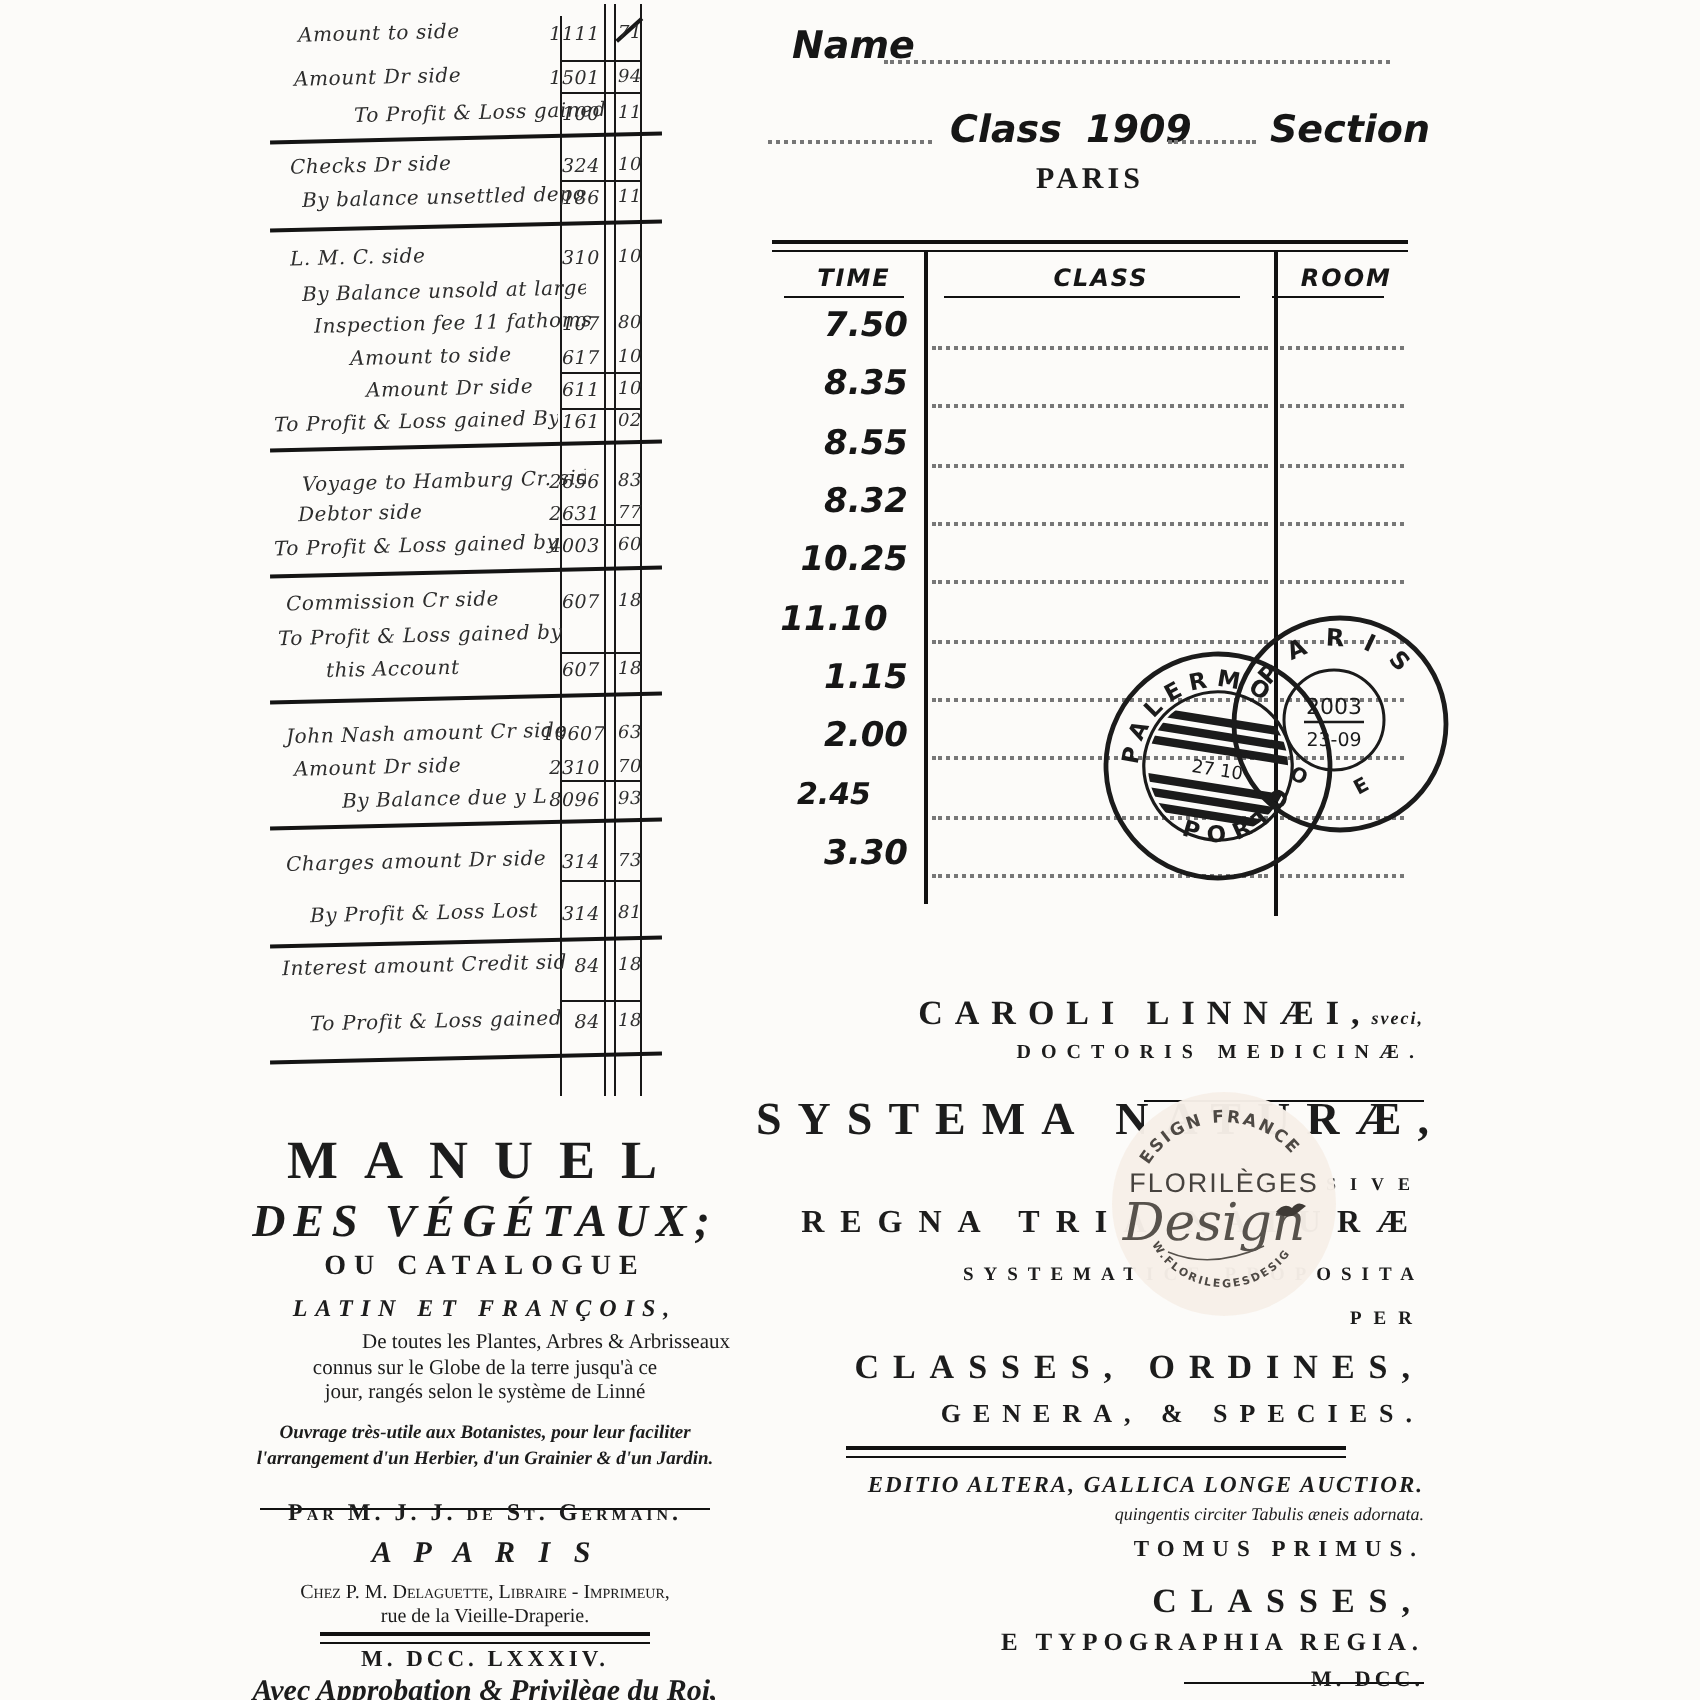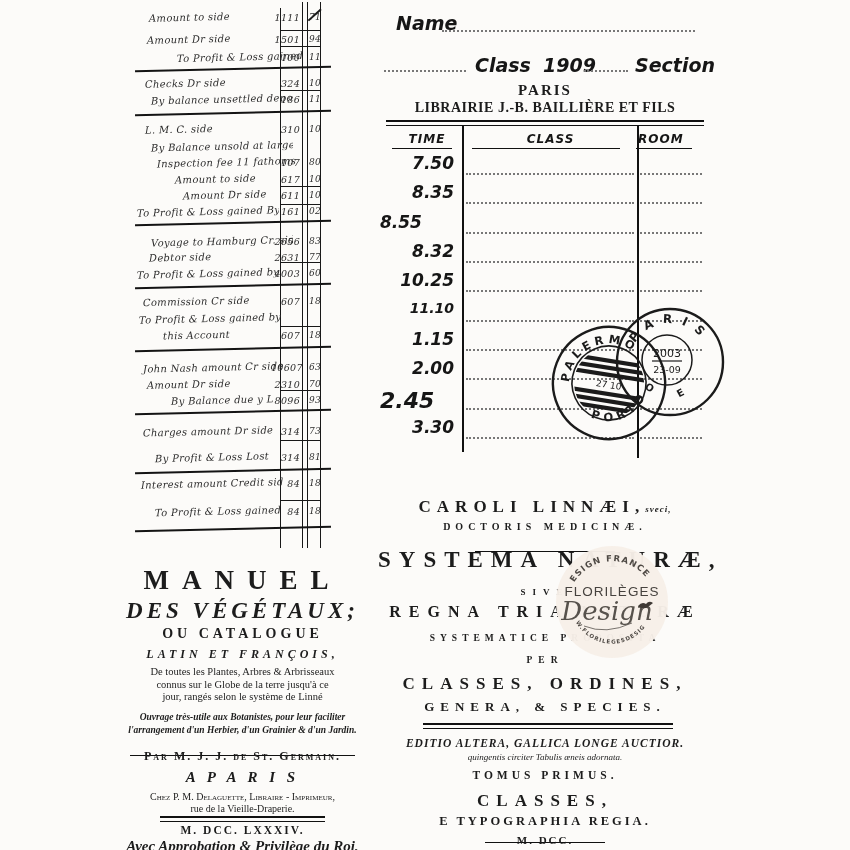--- a/index.html
+++ b/index.html
@@ -20,21 +20,21 @@
   
   .card{position:absolute;left:380px;top:8px;width:330px;height:460px;}
   .hand{font-family:"DejaVu Sans",sans-serif;font-style:italic;font-weight:bold;color:#161616;}
   .dots{position:absolute;height:1px;border-bottom:2px dotted #777;}
   .dblrule{position:absolute;height:3px;border-top:2px solid #111;border-bottom:1px solid #111;}
   .rule{position:absolute;height:1.6px;background:#111;}
   .ctr{text-align:center;}
   .serifbold{font-family:"Liberation Serif",serif;font-weight:bold;}
   
   .linn{position:absolute;left:378px;top:485px;width:334px;}
-  .linn div{position:absolute;width:100%;text-align:center;white-space:nowrap;}
+  .linn div{position:absolute;width:100%;text-align:right;white-space:nowrap;}
   
   .man{position:absolute;left:120px;top:563px;width:245px;}
   .man div{position:absolute;width:100%;text-align:center;white-space:nowrap;}
   .it{font-style:italic;}
   
   .stamps-svg{position:absolute;left:540px;top:295px;}
   .logo-svg{position:absolute;left:554px;top:544px;}
 </style>
 </head>
 <body>
@@ -96,67 +96,66 @@
   <span class="abs hand" style="left:16px;top:4px;font-size:19px;">Name</span>
   <span class="dots" style="left:62px;top:21px;width:253px;"></span>
 
   <span class="dots" style="left:4px;top:61px;width:82px;"></span>
   <span class="abs hand" style="left:95px;top:46px;font-size:19px;">Class</span>
   <span class="abs hand" style="left:163px;top:46px;font-size:19px;">1909</span>
   <span class="dots" style="left:204px;top:61px;width:44px;"></span>
   <span class="abs hand" style="left:255px;top:46px;font-size:19px;">Section</span>
 
   <div class="abs serifbold ctr" style="left:0;top:74px;width:330px;font-size:15px;letter-spacing:2px;">PARIS</div>
-  <div class="abs serifbold ctr" style="left:0;top:92px;width:330px;font-size:14px;letter-spacing:0.5px;">LIBRAIRIE J.-B. BAILLIÈRE ET FILS</div>
 
   <div class="dblrule" style="left:6px;top:112px;width:318px;"></div>
 
   <span class="abs hand" style="left:18px;top:124px;width:58px;font-size:12px;letter-spacing:1px;text-align:center;">TIME</span>
   <span class="abs hand" style="left:88px;top:124px;width:165px;font-size:12px;letter-spacing:1px;text-align:center;">CLASS</span>
-  <span class="abs hand" style="left:258px;top:124px;width:58px;font-size:12px;letter-spacing:1px;text-align:left;">ROOM</span>
+  <span class="abs hand" style="left:258px;top:124px;width:58px;font-size:12px;letter-spacing:1px;text-align:right;">ROOM</span>
   <div class="rule" style="left:12px;top:140px;width:60px;height:1.4px;"></div>
   <div class="rule" style="left:92px;top:140px;width:148px;height:1.4px;"></div>
   <div class="rule" style="left:256px;top:140px;width:56px;height:1.4px;"></div>
 
   <div class="abs" style="left:82px;top:118px;width:1.6px;height:326px;background:#111;"></div>
   <div class="abs" style="left:257px;top:118px;width:1.6px;height:332px;background:#111;"></div>
 
   <span class="abs hand" style="left:0;top:145px;width:74px;font-size:17px;text-align:right;">7.50</span>
   <span class="dots" style="left:86px;top:164px;width:168px;"></span>
   <span class="dots" style="left:260px;top:164px;width:62px;"></span>
 
   <span class="abs hand" style="left:0;top:174px;width:74px;font-size:17px;text-align:right;">8.35</span>
   <span class="dots" style="left:86px;top:193px;width:168px;"></span>
   <span class="dots" style="left:260px;top:193px;width:62px;"></span>
 
-  <span class="abs hand" style="left:0;top:204px;width:74px;font-size:17px;text-align:left;">8.55</span>
+  <span class="abs hand" style="left:0;top:204px;width:74px;font-size:17px;text-align:right;">8.55</span>
   <span class="dots" style="left:86px;top:223px;width:168px;"></span>
   <span class="dots" style="left:260px;top:223px;width:62px;"></span>
 
   <span class="abs hand" style="left:0;top:233px;width:74px;font-size:17px;text-align:right;">8.32</span>
   <span class="dots" style="left:86px;top:252px;width:168px;"></span>
   <span class="dots" style="left:260px;top:252px;width:62px;"></span>
 
   <span class="abs hand" style="left:0;top:262px;width:74px;font-size:17px;text-align:right;">10.25</span>
   <span class="dots" style="left:86px;top:281px;width:168px;"></span>
   <span class="dots" style="left:260px;top:281px;width:62px;"></span>
 
-  <span class="abs hand" style="left:0;top:292px;width:74px;font-size:14px;text-align:right;">11.10</span>
+  <span class="abs hand" style="left:0;top:292px;width:74px;font-size:17px;text-align:center;">11.10</span>
   <span class="dots" style="left:86px;top:311px;width:168px;"></span>
   <span class="dots" style="left:260px;top:311px;width:62px;"></span>
 
   <span class="abs hand" style="left:0;top:321px;width:74px;font-size:17px;text-align:right;">1.15</span>
   <span class="dots" style="left:86px;top:340px;width:168px;"></span>
   <span class="dots" style="left:260px;top:340px;width:62px;"></span>
 
   <span class="abs hand" style="left:0;top:350px;width:74px;font-size:17px;text-align:right;">2.00</span>
   <span class="dots" style="left:86px;top:369px;width:168px;"></span>
   <span class="dots" style="left:260px;top:369px;width:62px;"></span>
 
-  <span class="abs hand" style="left:0;top:380px;width:74px;font-size:22px;text-align:left;">2.45</span>
+  <span class="abs hand" style="left:0;top:380px;width:74px;font-size:15px;text-align:center;">2.45</span>
   <span class="dots" style="left:86px;top:399px;width:168px;"></span>
   <span class="dots" style="left:260px;top:399px;width:62px;"></span>
 
   <span class="abs hand" style="left:0;top:409px;width:74px;font-size:17px;text-align:right;">3.30</span>
   <span class="dots" style="left:86px;top:428px;width:168px;"></span>
   <span class="dots" style="left:260px;top:428px;width:62px;"></span>
 </section>
 
 <svg class="stamps-svg" width="200" height="175" viewBox="0 0 200 175">
   <defs>
@@ -215,21 +214,21 @@
   <div style="top:329px;font-size:12.5px;font-weight:bold;letter-spacing:3px;">E TYPOGRAPHIA REGIA.</div>
   <div style="top:344px;"><span style="display:inline-block;width:120px;border-top:1.4px solid #111;"></span></div>
   <div style="top:349px;font-size:11px;font-weight:bold;letter-spacing:2px;">M. DCC.</div>
 </section>
 
 <section class="man">
   <div style="top:2px;font-size:27px;font-weight:bold;letter-spacing:13px;">MANUEL</div>
   <div class="it" style="top:35px;font-size:23px;font-weight:bold;letter-spacing:4px;">DES VÉGÉTAUX;</div>
   <div style="top:63px;font-size:14px;font-weight:bold;letter-spacing:4px;">OU CATALOGUE</div>
   <div class="it" style="top:84px;font-size:12px;font-weight:bold;letter-spacing:4px;">LATIN ET FRANÇOIS,</div>
-  <div style="top:103px;font-size:10.5px;">De toutes les Plantes, Arbres &amp; Arbrisseaux</div>
+  <div style="top:103px;font-size:10.5px;text-align:right;">De toutes les Plantes, Arbres &amp; Arbrisseaux</div>
   <div style="top:116px;font-size:10.5px;">connus sur le Globe de la terre jusqu'à ce</div>
   <div style="top:128px;font-size:10.5px;">jour, rangés selon le système de Linné</div>
   <div class="it" style="top:149px;font-size:9.5px;font-weight:bold;">Ouvrage très-utile aux Botanistes, pour leur faciliter</div>
   <div class="it" style="top:162px;font-size:9.5px;font-weight:bold;">l'arrangement d'un Herbier, d'un Grainier &amp; d'un Jardin.</div>
   <div style="top:179px;"><span style="display:inline-block;width:225px;border-top:1.4px solid #111;"></span></div>
   <div style="top:186px;font-size:12px;font-weight:bold;letter-spacing:2px;font-variant:small-caps;">Par M. J. J. de St. Germain.</div>
   <div class="it" style="top:206px;font-size:15px;font-weight:bold;letter-spacing:4px;">A  P A R I S</div>
   <div style="top:228px;font-size:10px;font-variant:small-caps;">Chez P. M. Delaguette, Libraire - Imprimeur,</div>
   <div style="top:240px;font-size:10px;">rue de la Vieille-Draperie.</div>
   <div class="dblrule" style="top:253px;left:40px;width:165px;"></div>

